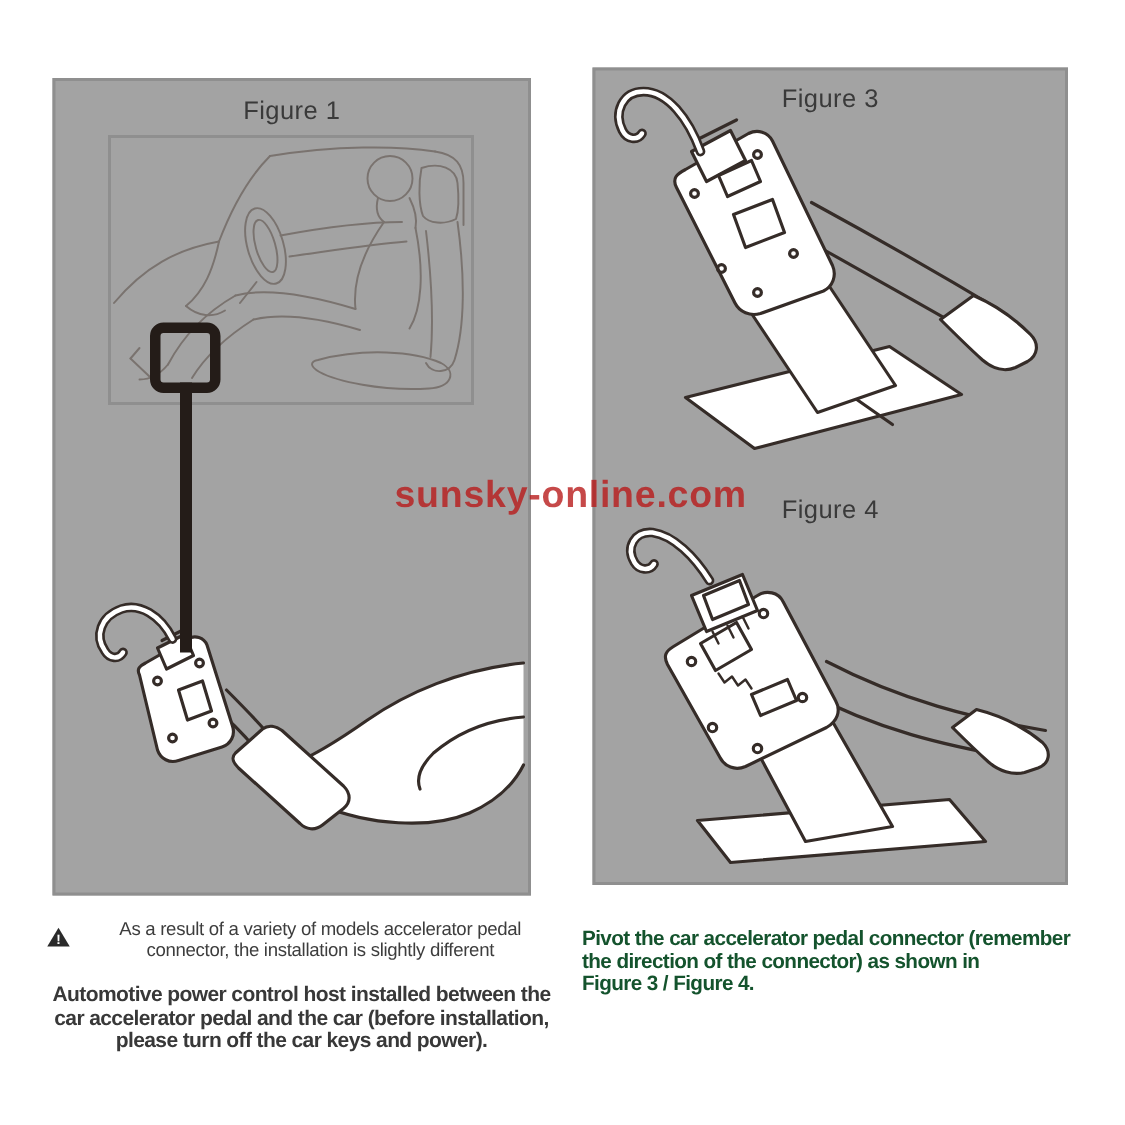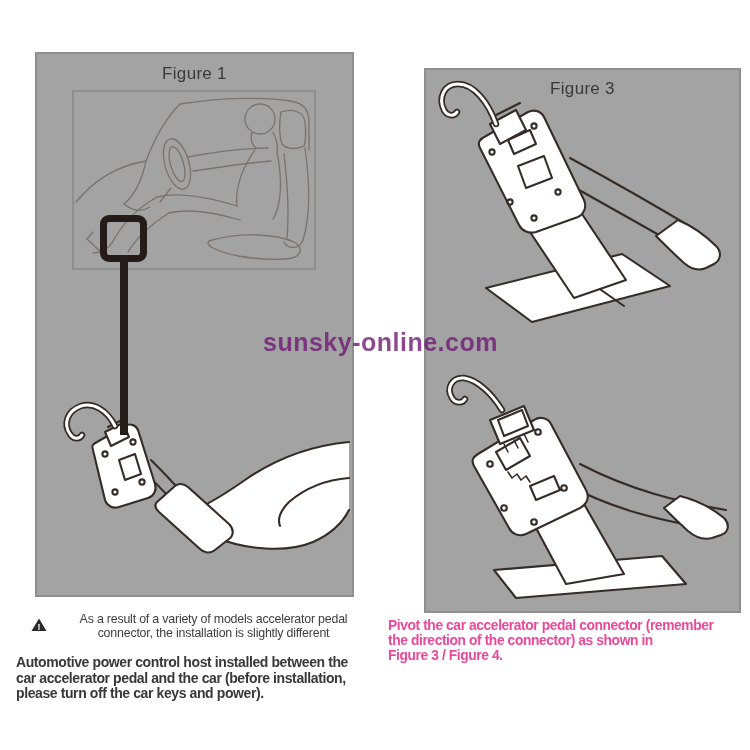--- a/index.html
+++ b/index.html
@@ -2,21 +2,21 @@
 <html><head>
 <meta charset="utf-8">
 <style>
   html,body{margin:0;padding:0;}
   body{
     width:750px;height:750px;position:relative;background:#ffffff;
     font-family:"Liberation Sans", sans-serif;overflow:hidden;
   }
   .panel{position:absolute;border:2px solid #8f8f8f;background:#a3a3a3;}
   #panel-left{left:35px;top:52px;width:315px;height:541px;}
-  #panel-right{left:395px;top:68px;width:313px;height:541px;margin-left:29px;}
+  #panel-right{left:395px;top:45px;width:313px;height:541px;}
   .fig-label{
     position:absolute;left:0;right:0;text-align:center;
     font-size:17px;color:#3a3a3a;letter-spacing:.3px;
   }
   #fig1-label{top:10px;}
   #fig2-label{top:264px;}
   #fig3-label{top:9px;}
   #fig4-label{top:283px;}
   #fig1-box{
     position:absolute;left:35px;top:36px;width:240px;height:176px;
@@ -25,37 +25,37 @@
   .art{position:absolute;}
   #callout-box{
     position:absolute;left:63px;top:161px;width:33px;height:33px;
     border:7px solid #241c18;border-radius:9px;z-index:6;
   }
   #callout-line{
     position:absolute;left:83px;top:201px;width:8px;height:180px;
     background:#241c18;z-index:5;
   }
   #watermark{
-    position:absolute;left:263px;top:328px;z-index:40;
-    font-size:25px;font-weight:bold;color:#701a75;opacity:.8;
+    position:absolute;left:263px;top:316px;z-index:40;
+    font-size:25px;font-weight:bold;color:#b91c1c;opacity:.8;
     letter-spacing:.5px;pointer-events:none;
   }
   .pre{white-space:pre-line;}
   #warning-icon{position:absolute;left:31px;top:618px;}
   #warning-note{
     position:absolute;left:51px;top:613px;width:325px;
     font-size:12.4px;line-height:13.5px;color:#3d3d3d;letter-spacing:-.2px;text-align:center;
   }
   #install-note{
     position:absolute;left:16px;top:655px;width:370px;
-    font-size:14px;font-weight:bold;line-height:15.5px;color:#383838;letter-spacing:-.4px;
+    font-size:14px;font-weight:bold;line-height:15.5px;color:#383838;letter-spacing:-.4px;text-align:center;
   }
   #pivot-note{
     position:absolute;left:388px;top:618px;width:352px;
-    font-size:13.8px;font-weight:bold;line-height:15.2px;color:#ec4899;letter-spacing:-.4px;
+    font-size:13.8px;font-weight:bold;line-height:15.2px;color:#14532d;letter-spacing:-.4px;
   }
   svg{display:block;}
 </style>
 </head>
 <body>
 
 <div class="panel" id="panel-left">
   <div class="fig-label" id="fig1-label">Figure 1</div>
 
   <div id="fig1-box">
@@ -175,20 +175,21 @@
       <circle cx="96" cy="154" r="2.8"></circle>
 
       <path fill="#ffffff" d="M52,52 L86,38 L96,62 L62,76 Z"></path>
       <path d="M60,52 L84,42 L90,58 L66,68 Z"></path>
       <path stroke-width="1.6" d="M66,76 L70,84 M76,72 L80,80 M86,66 L90,74"></path>
 
       <path stroke-width="6.5" d="M64,42 C54,26 40,12 26,10 C14,9 8,20 14,30 C17,35 24,36 27,31"></path>
       <path stroke="#ffffff" stroke-width="3" d="M64,42 C54,26 40,12 26,10 C14,9 8,20 14,30 C17,35 24,36 27,31"></path>
     </g>
   </svg>
+  <div class="fig-label" id="fig4-label">Figure 4</div>
 </div>
 
 <div id="watermark">sunsky-online.com</div>
 
 <svg id="warning-icon" width="16" height="14" viewBox="0 0 16 14">
   <path d="M8,0.5 L15.5,13 H0.5 Z" fill="#2a2a2a"></path>
   <text x="8" y="11.5" font-size="9" font-weight="bold" fill="#ffffff" text-anchor="middle" font-family="Liberation Sans, sans-serif">!</text>
 </svg>
 <div id="warning-note" class="pre">As a result of a variety of models accelerator pedal
 connector, the installation is slightly different</div>

